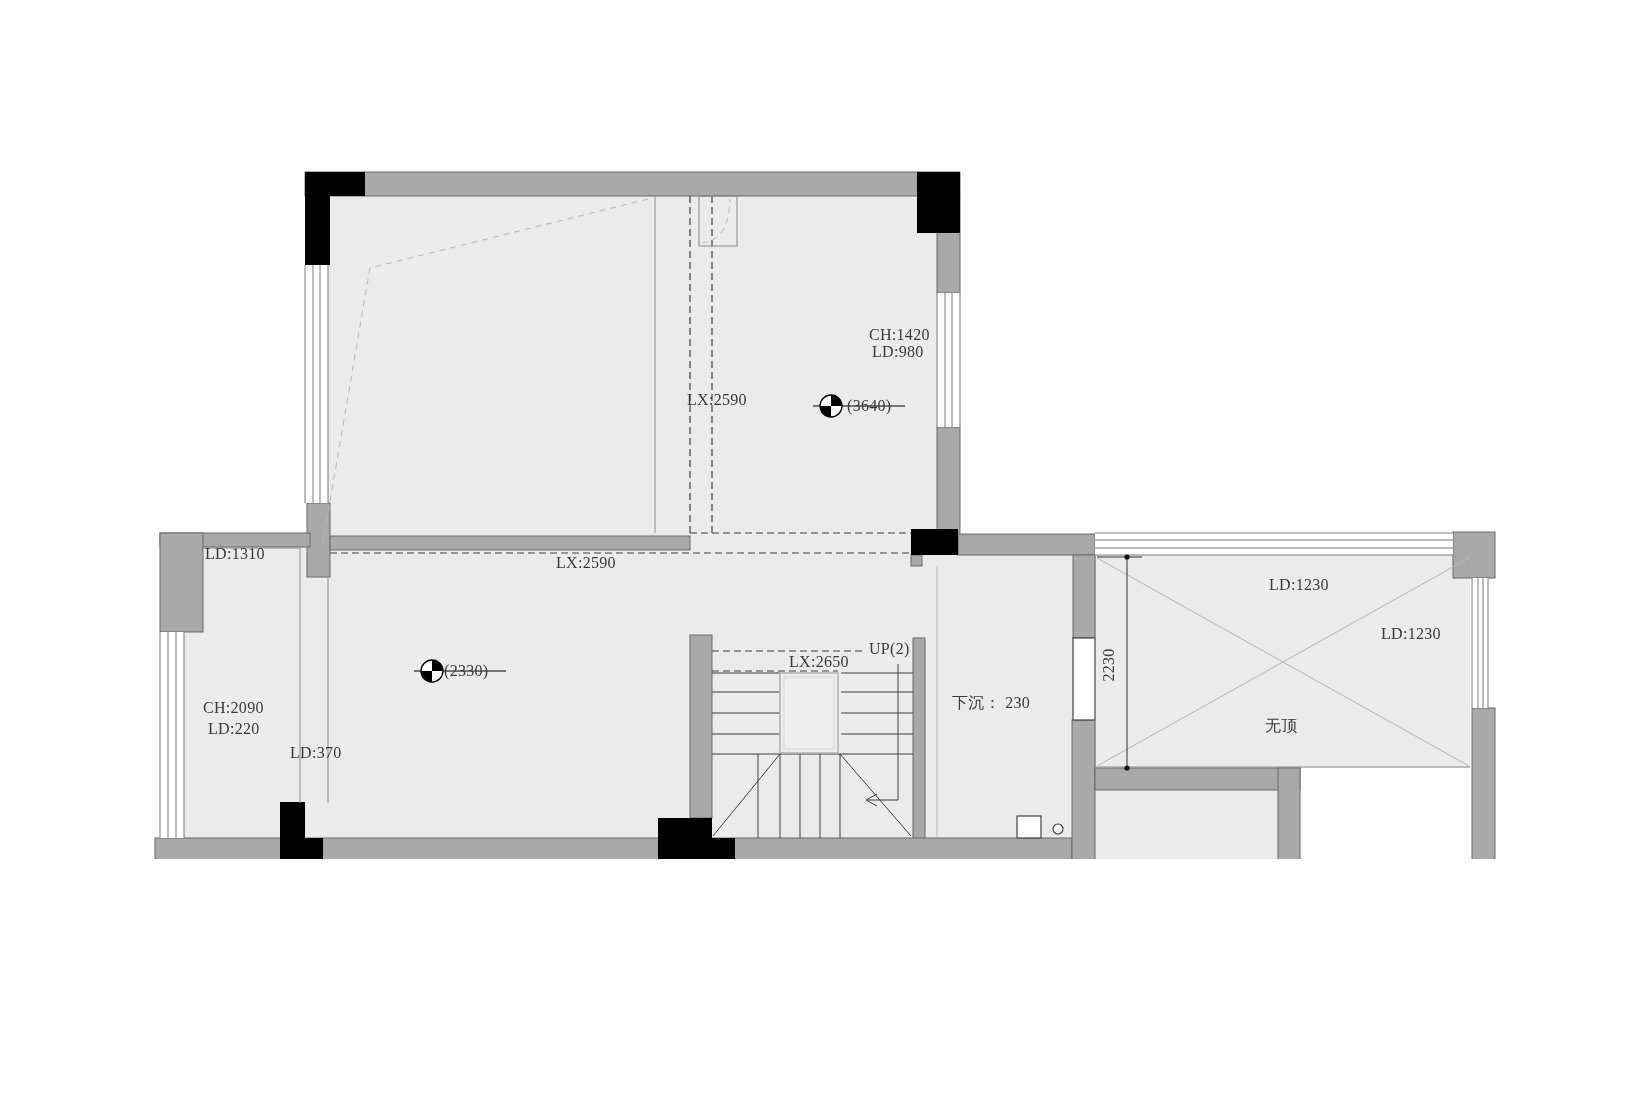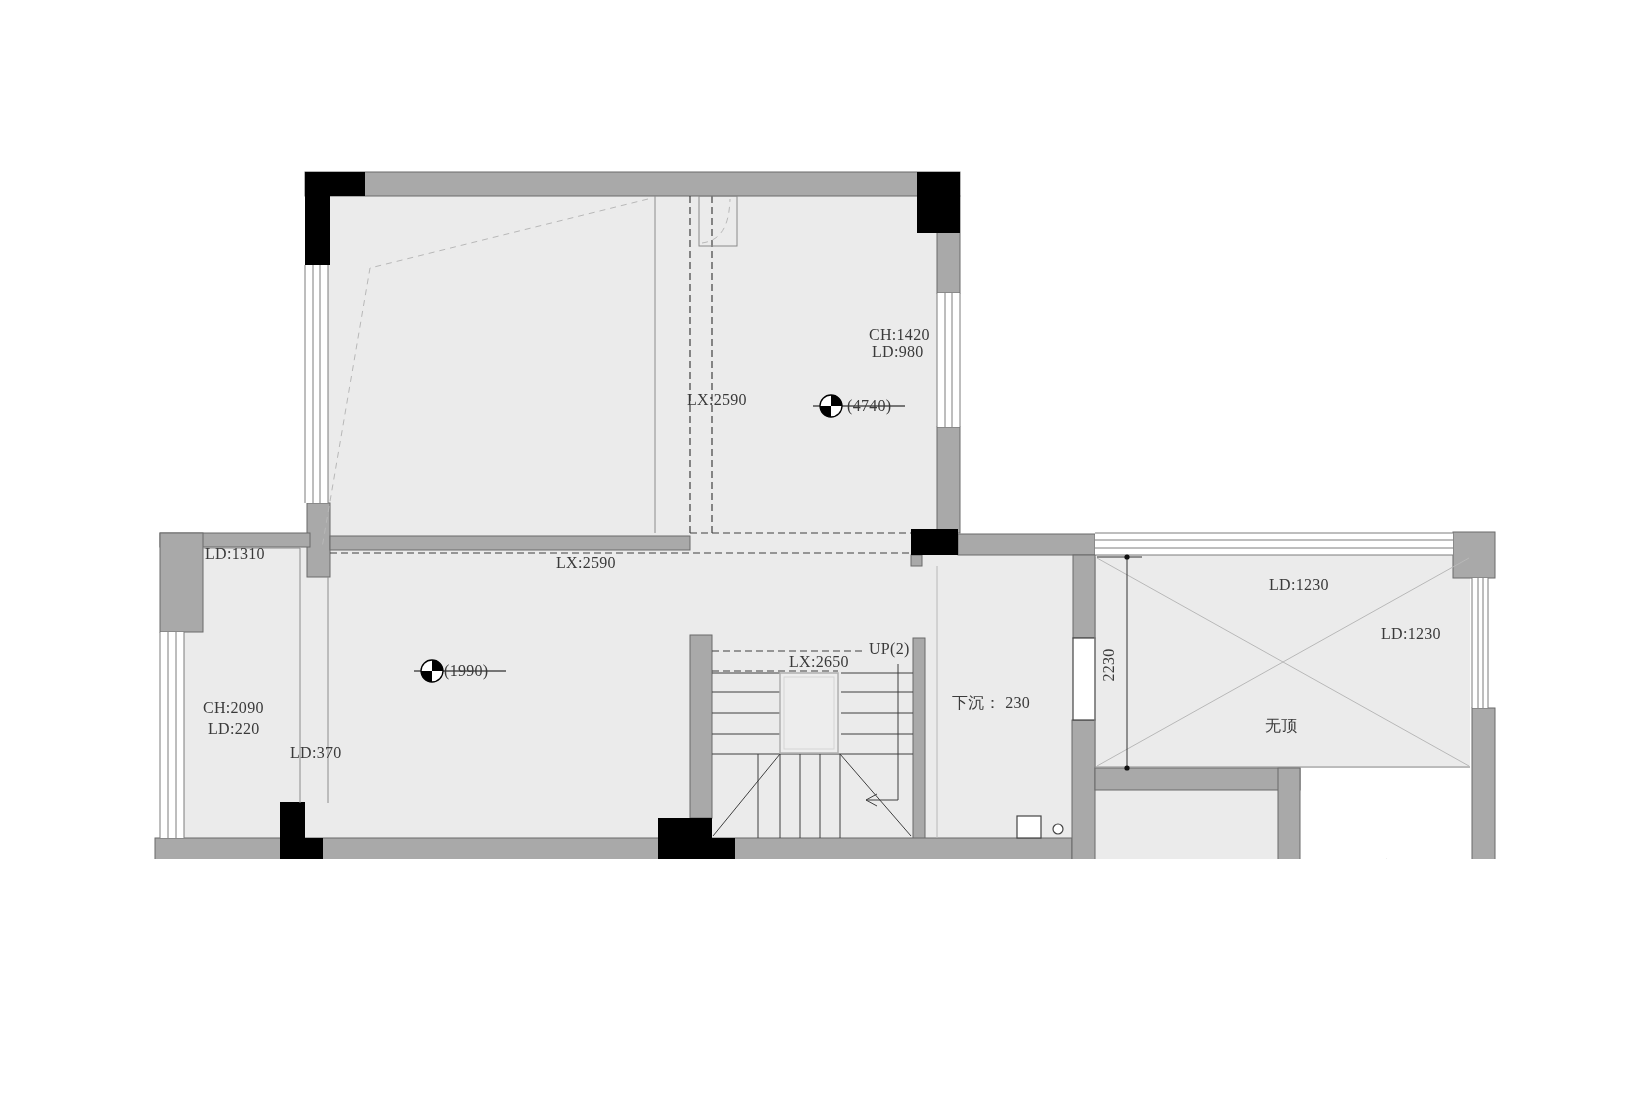--- a/index.html
+++ b/index.html
@@ -192,28 +192,28 @@
   </g>
 
   <polyline class="brk" points="1245,888 1374,888 1386,861 1397,911 1407,888 1533,888"></polyline>
 
   <use href="#lvl-symbol" x="0" y="0" transform="translate(831,406)"></use>
   <use href="#lvl-symbol" x="0" y="0" transform="translate(432,671)"></use>
 </svg>
 
   <div class="lbl" style="left:869px;top:327px">CH:1420</div>
   <div class="lbl" style="left:872px;top:344px">LD:980</div>
-  <div class="lbl" style="left:847px;top:398px">(4740)</div>
+  <div class="lbl" style="left:847px;top:398px">(3640)</div>
   <div class="lbl" style="left:687px;top:392px">LX:2590</div>
   <div class="lbl" style="left:556px;top:555px">LX:2590</div>
   <div class="lbl" style="left:205px;top:546px">LD:1310</div>
   <div class="lbl" style="left:203px;top:700px">CH:2090</div>
   <div class="lbl" style="left:208px;top:721px">LD:220</div>
   <div class="lbl" style="left:290px;top:745px">LD:370</div>
-  <div class="lbl" style="left:444px;top:663px">(1990)</div>
+  <div class="lbl" style="left:444px;top:663px">(2330)</div>
   <div class="lbl" style="left:789px;top:654px">LX:2650</div>
   <div class="lbl" style="left:869px;top:641px">UP(2)</div>
   <div class="lbl" style="left:952px;top:695px">下沉： 230</div>
   <div class="lbl rot" style="left:1086px;top:657px">2230</div>
   <div class="lbl" style="left:1269px;top:577px">LD:1230</div>
   <div class="lbl" style="left:1381px;top:626px">LD:1230</div>
   <div class="lbl" style="left:1265px;top:718px">无顶</div>
 </div>
 
 </body></html>

